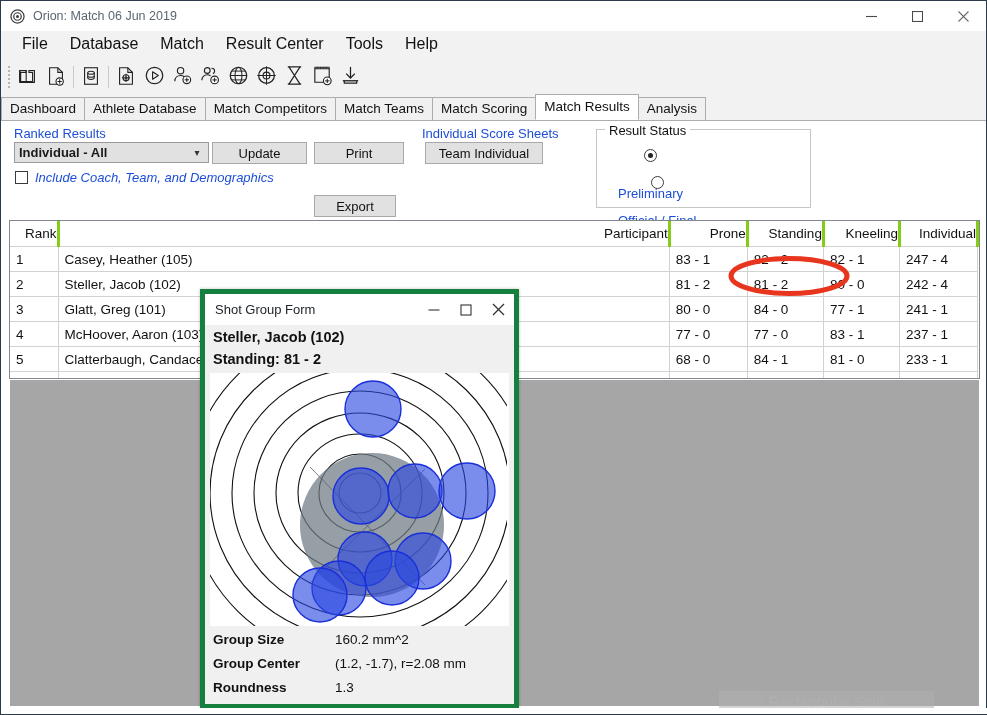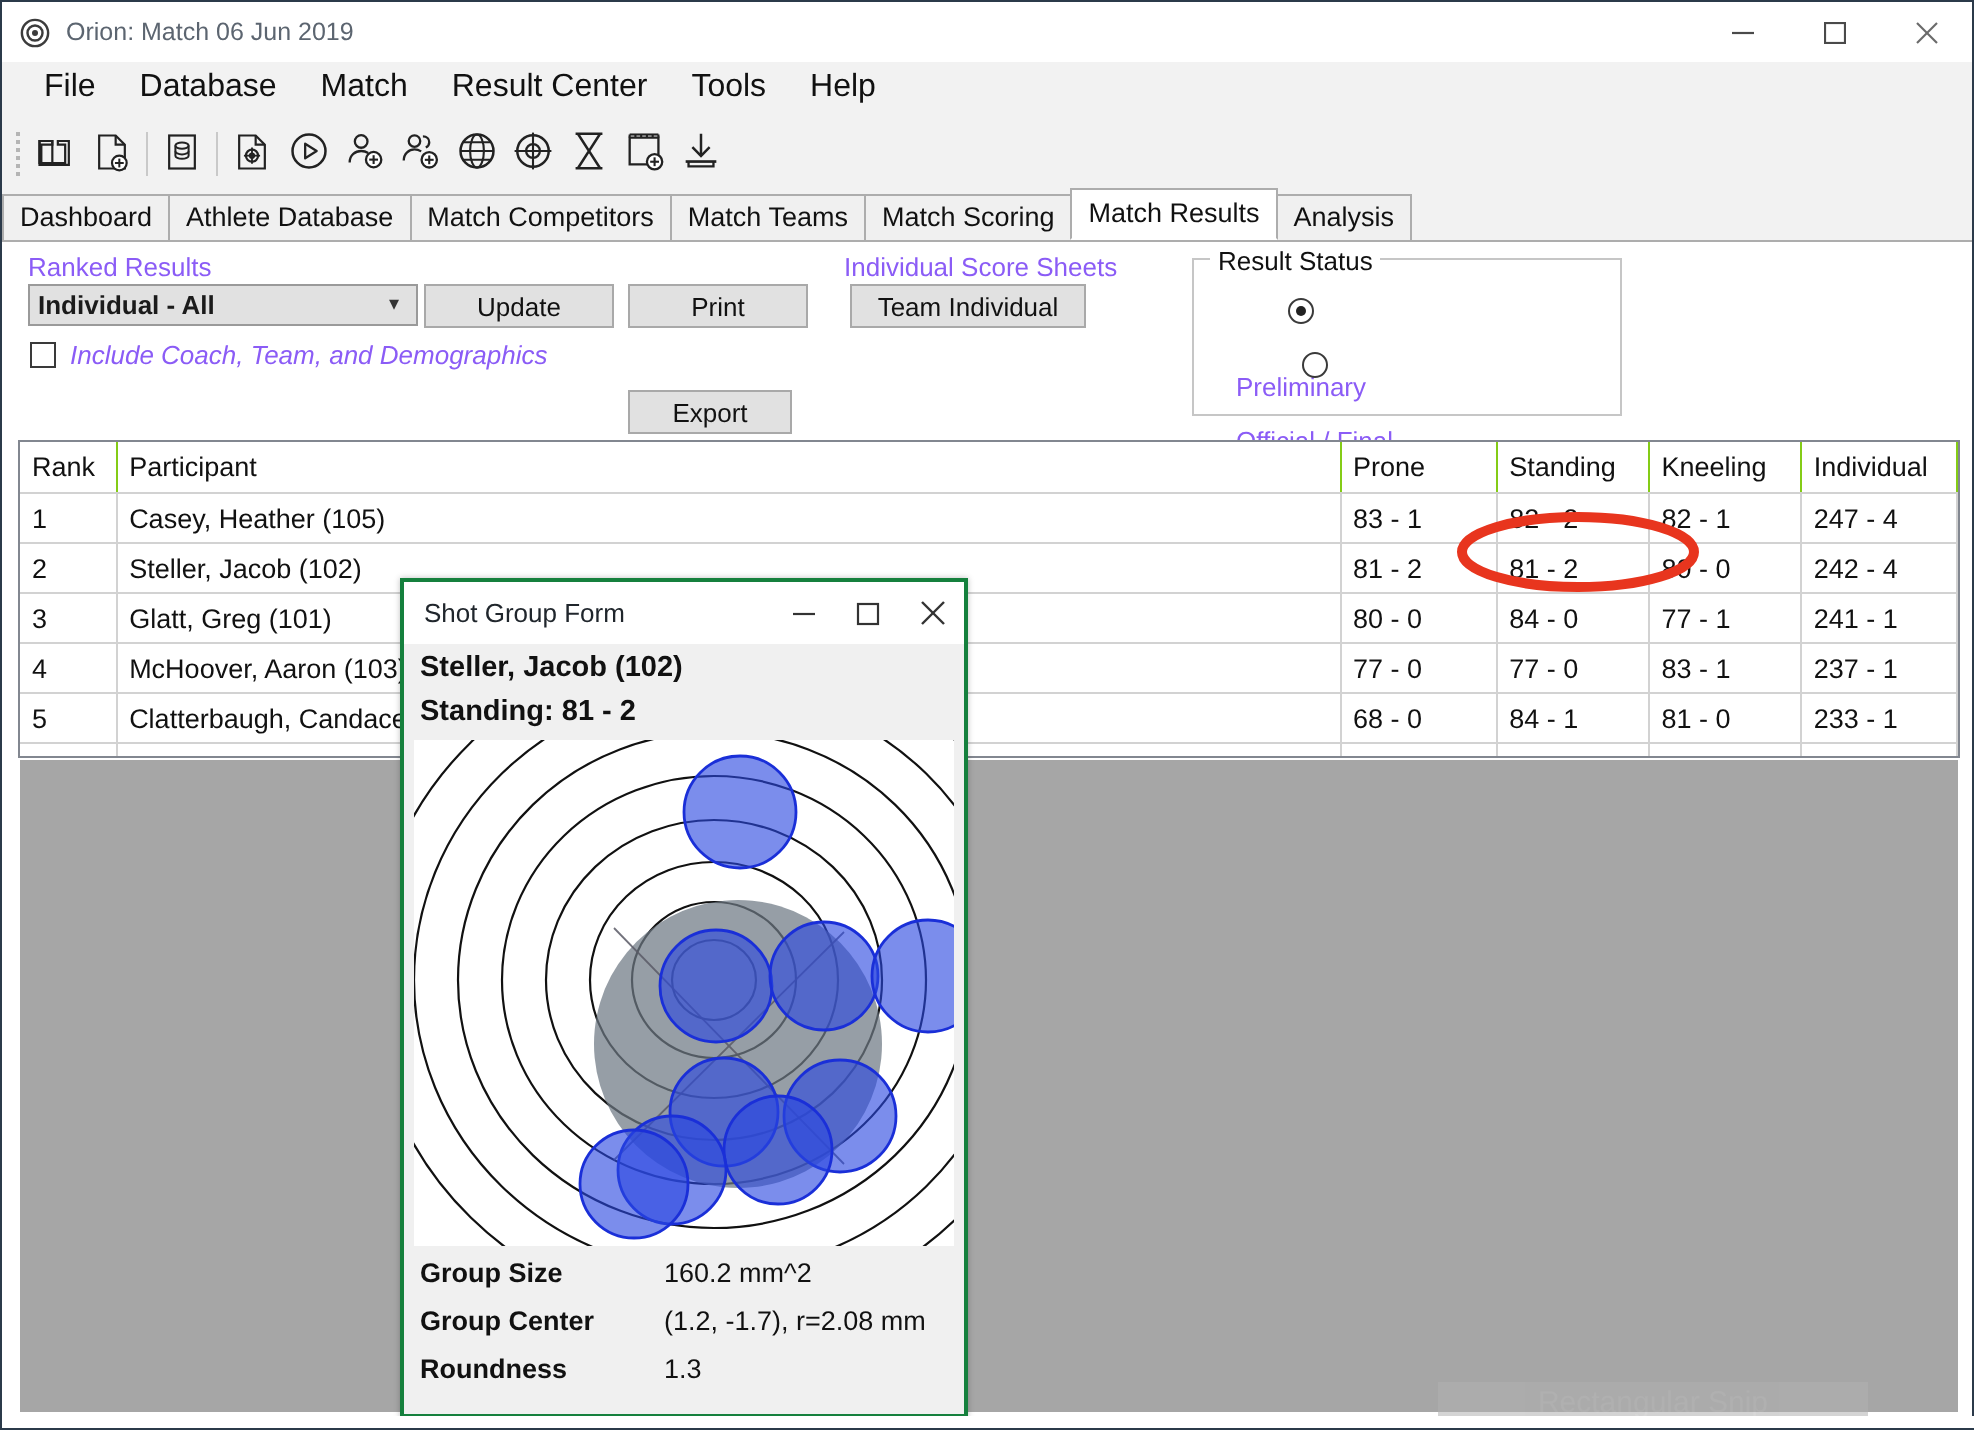--- a/index.html
+++ b/index.html
@@ -40,21 +40,21 @@
   .tabstrip{height:24px;background:#f2f2f2;display:flex;align-items:flex-end;
             padding-left:0px;border-bottom:1px solid #adadad;}
   .tab{height:22px;line-height:22px;padding:0 8px;font-size:13.5px;
        background:#f0f0f0;border:1px solid #adadad;border-bottom:none;
        margin-right:-1px;color:#111;white-space:nowrap;margin-top:20px;}
   .tab.active{background:#ffffff;height:24px;line-height:23px;
               border-bottom:1px solid #ffffff;position:relative;z-index:3;}
 
   
   .panel{position:relative;height:92px;background:#ffffff;}
-  .lbl{font-size:13px;color:#8b5cf6;}
+  .lbl{font-size:13px;color:#1d4ed8;}
   .combo{width:195px;height:21px;box-sizing:border-box;background:#e1e1e1;
          border:1px solid #9a9a9a;display:flex;align-items:center;
          padding:0 4px;font-size:13px;}
   .combo .cval{flex:1;white-space:nowrap;overflow:hidden;font-weight:bold;}
   .combo .carr{width:14px;text-align:center;color:#333;font-size:10px;}
   .btn{height:22px;box-sizing:border-box;background:#e1e1e1;border:1px solid #a9a9a9;
        display:flex;align-items:center;justify-content:center;font-size:13px;color:#111;}
   .chkrow{display:flex;align-items:center;gap:7px;font-style:italic;}
   .chkbox{width:13px;height:13px;box-sizing:border-box;border:1px solid #3a3a3a;background:#fff;}
   .group{position:absolute;box-sizing:border-box;border:1px solid #c6c6c6;}
@@ -63,35 +63,35 @@
   .radio{width:13px;height:13px;border-radius:50%;box-sizing:border-box;
          border:1px solid #3a3a3a;background:#fff;position:relative;}
   .radio.on::after{content:"";position:absolute;left:3px;top:3px;width:5px;height:5px;
                    border-radius:50%;background:#222;}
 
   
   .tablewrap{position:absolute;left:8px;top:219px;width:971px;height:159px;
              box-sizing:border-box;border:1px solid #828790;background:#fff;
              overflow:hidden;}
   table.grid{border-collapse:collapse;table-layout:fixed;width:969px;font-size:13.5px;}
-  table.grid th{font-weight:normal;text-align:left;height:25px;
-                border-right:1px solid #84cc16;border-bottom:1px solid #d2d2d2;
+  table.grid th{font-weight:normal;text-align:right;height:25px;
+                border-right:3px solid #84cc16;border-bottom:1px solid #d2d2d2;
                 padding:0 0 0 6px;background:#ffffff;color:#111;}
   table.grid td{height:24px;border-right:1px solid #d2d2d2;
                 border-bottom:1px solid #d2d2d2;padding:0 0 0 6px;
                 background:#ffffff;color:#111;white-space:nowrap;overflow:hidden;}
   td.sel{background:#1278d4;color:#ffffff;}
 
   
   .greyarea{position:absolute;left:9px;top:379px;width:969px;height:326px;
             background:#a6a6a6;}
 
   
-  .dialog{position:absolute;left:199px;top:288px;width:284px;height:420px;
-          box-sizing:border-box;border:2px solid #15803d;background:#f0f0f0;
+  .dialog{position:absolute;left:199px;top:288px;width:319px;height:420px;
+          box-sizing:border-box;border:5px solid #15803d;background:#f0f0f0;
           box-shadow:0 0 3px rgba(0,0,0,.25);}
   .dlg-title{height:31px;display:flex;align-items:center;background:#ffffff;}
   .dlg-title .t{margin-left:10px;font-size:13px;color:#20262c;}
   .dlg-btns{margin-left:auto;display:flex;height:31px;}
   .dlg-btn{width:32px;height:31px;display:flex;align-items:center;justify-content:center;color:#333;}
   .dlg-head{background:#f0f0f0;padding:4px 8px 6px 8px;}
   .dlg-head .l1{font-size:14.5px;font-weight:bold;color:#111;margin-bottom:6px;}
   .dlg-head .l2{font-size:14.5px;font-weight:bold;color:#111;}
   .targetbox{margin:0 5px;height:253px;background:#ffffff;border:0;overflow:hidden;
              position:relative;}

